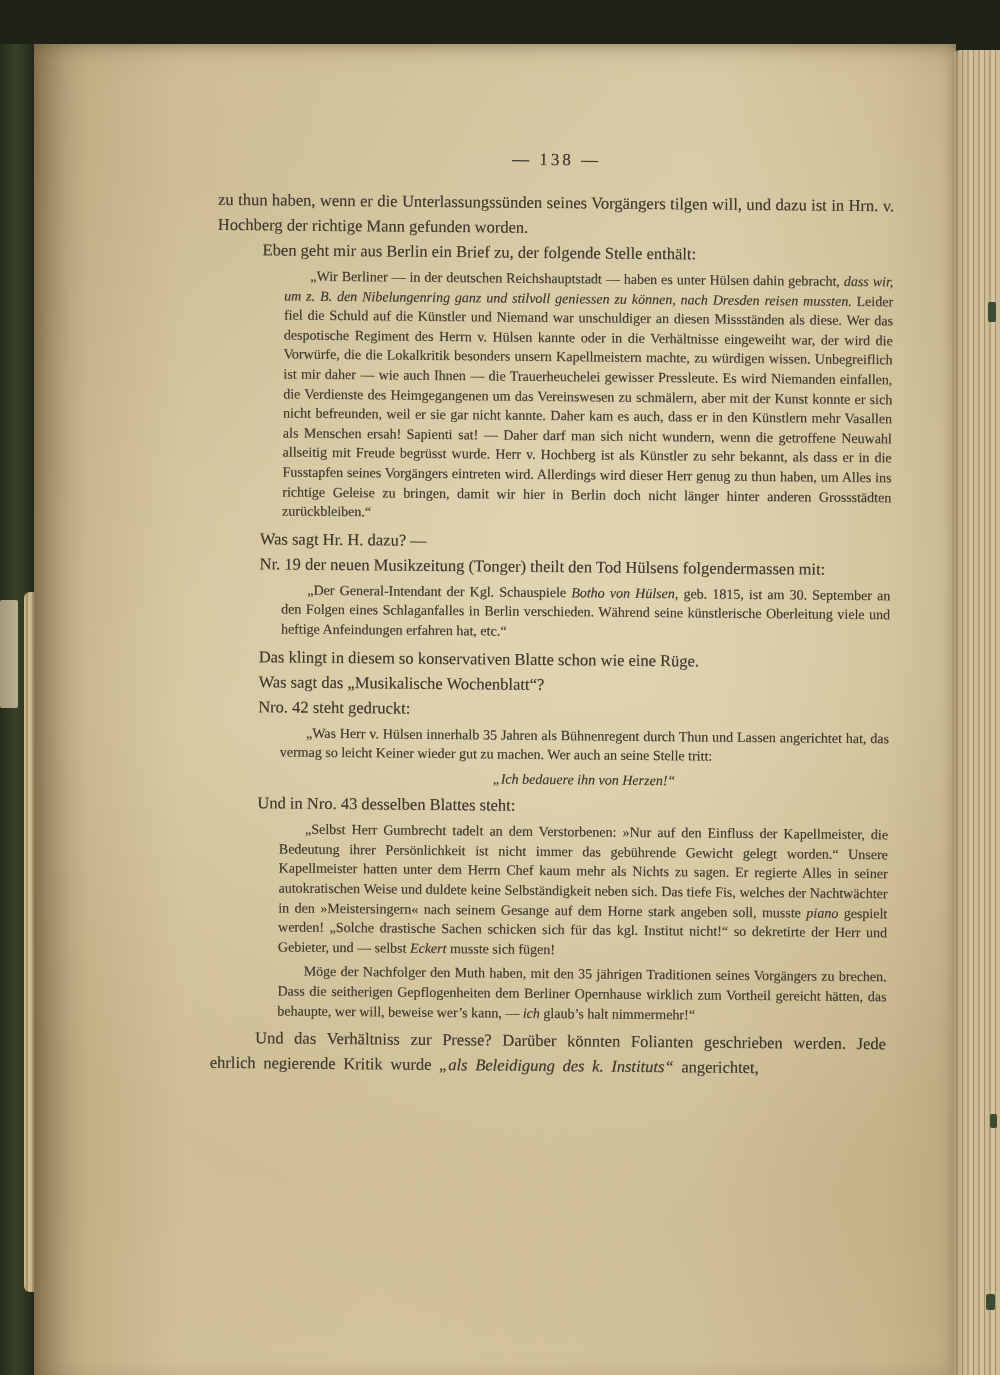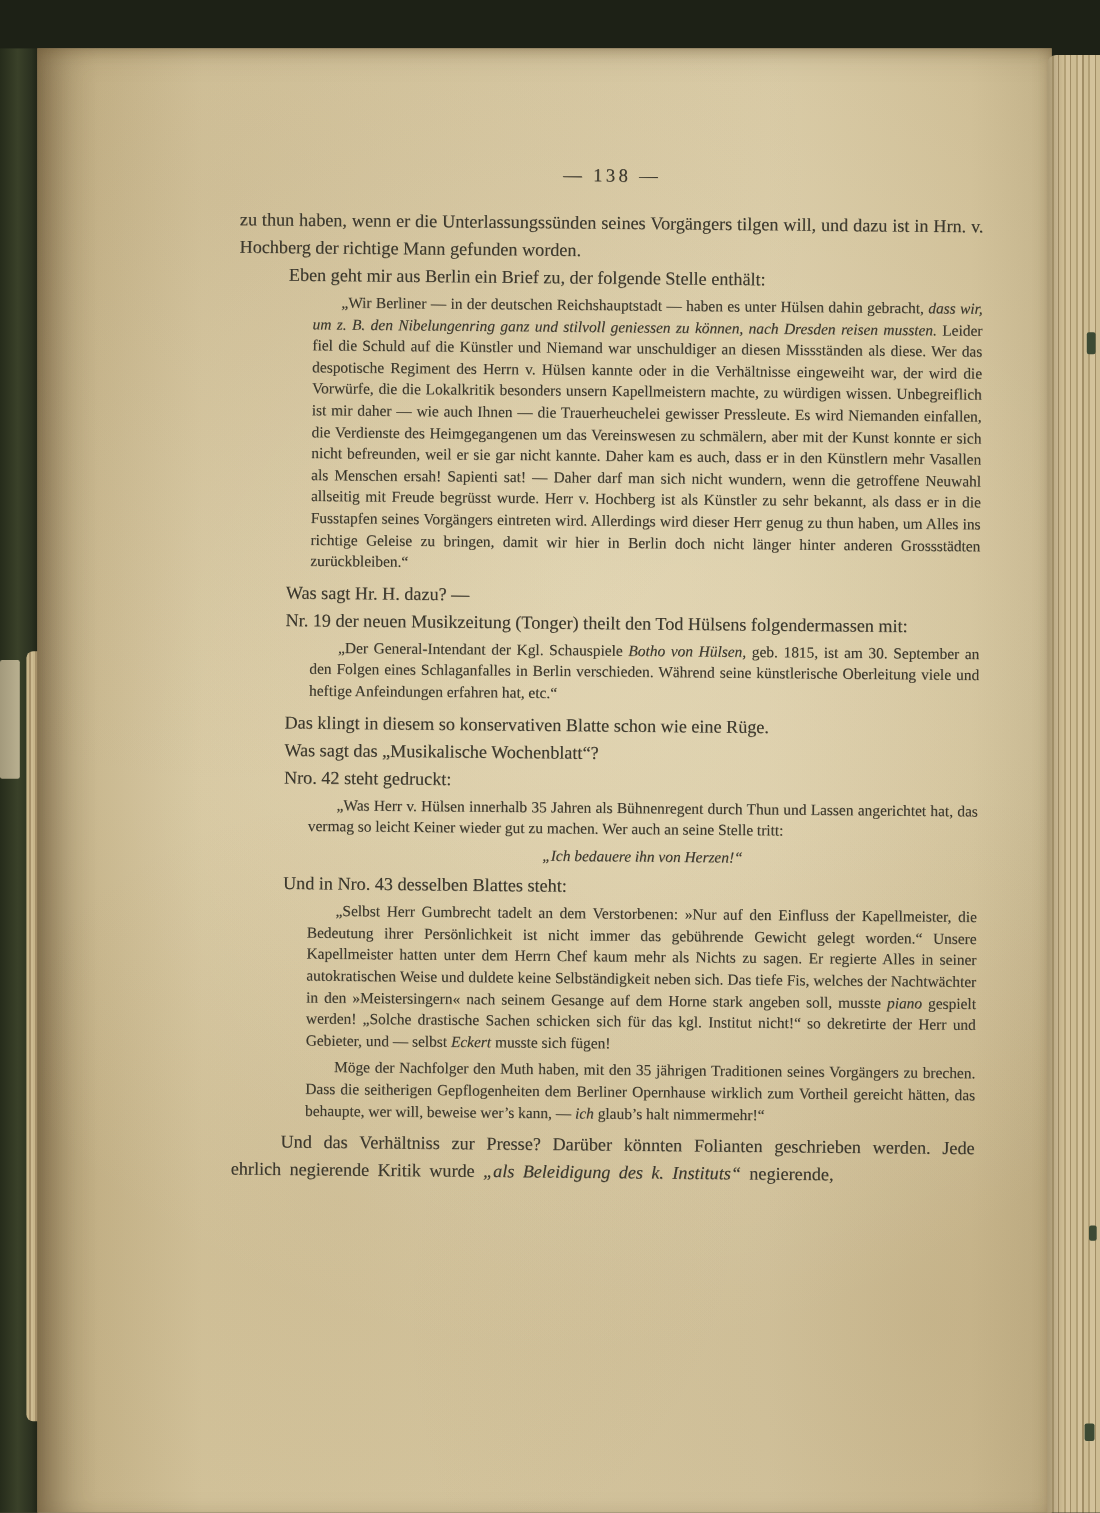--- a/index.html
+++ b/index.html
@@ -158,21 +158,21 @@
           <p class="blk para"><span>Nr. 19 der neuen Musikzeitung (Tonger) theilt den Tod Hülsens folgendermassen mit:</span></p>
           <p class="blk quote"><span>„Der General-Intendant der Kgl. Schauspiele </span><span class="it">Botho von Hülsen,</span><span> geb. 1815, ist am 30. September an den Folgen eines Schlaganfalles in Berlin verschieden. Während seine künstlerische Oberleitung viele und heftige Anfeindungen erfahren hat, etc.“</span></p>
           <p class="blk para"><span>Das klingt in diesem so konservativen Blatte schon wie eine Rüge.</span></p>
           <p class="blk para"><span>Was sagt das „Musikalische Wochenblatt“?</span></p>
           <p class="blk para"><span>Nro. 42 steht gedruckt:</span></p>
           <p class="blk quote"><span>„Was Herr v. Hülsen innerhalb 35 Jahren als Bühnenregent durch Thun und Lassen angerichtet hat, das vermag so leicht Keiner wieder gut zu machen. Wer auch an seine Stelle tritt:</span></p>
           <p class="blk quote-center"><span class="it">„Ich bedauere ihn von Herzen!“</span></p>
           <p class="blk para"><span>Und in Nro. 43 desselben Blattes steht:</span></p>
           <p class="blk quote"><span>„Selbst Herr Gumbrecht tadelt an dem Verstorbenen: »Nur auf den Einfluss der Kapellmeister, die Bedeutung ihrer Persönlichkeit ist nicht immer das gebührende Gewicht gelegt worden.“ Unsere Kapellmeister hatten unter dem Herrn Chef kaum mehr als Nichts zu sagen. Er regierte Alles in seiner autokratischen Weise und duldete keine Selbständigkeit neben sich. Das tiefe Fis, welches der Nachtwächter in den »Meistersingern« nach seinem Gesange auf dem Horne stark angeben soll, musste </span><span class="it">piano</span><span> gespielt werden! „Solche drastische Sachen schicken sich für das kgl. Institut nicht!“ so dekretirte der Herr und Gebieter, und — selbst </span><span class="it">Eckert</span><span> musste sich fügen!</span></p>
           <p class="blk quote"><span>Möge der Nachfolger den Muth haben, mit den 35 jährigen Traditionen seines Vorgängers zu brechen. Dass die seitherigen Gepflogenheiten dem Berliner Opernhause wirklich zum Vortheil gereicht hätten, das behaupte, wer will, beweise wer’s kann, — </span><span class="it">ich</span><span> glaub’s halt nimmermehr!“</span></p>
-          <p class="blk para-loose"><span>Und das Verhältniss zur Presse?  Darüber könnten Folianten geschrieben werden. Jede ehrlich negierende Kritik wurde </span><span class="it">„als Beleidigung des k. Instituts“</span><span> negierende,</span></p>
+          <p class="blk para-loose"><span>Und das Verhältniss zur Presse?  Darüber könnten Folianten geschrieben werden. Jede ehrlich negierende Kritik wurde </span><span class="it">„als Beleidigung des k. Instituts“</span><span> angerichtet,</span></p>
         </div>
     </div>
   </div>
 
   <div class="right-stack"></div>
   <div class="bottom-stack"></div>
   <div class="speck s1"></div>
   <div class="speck s2"></div>
   <div class="speck s3"></div>
 </div>

